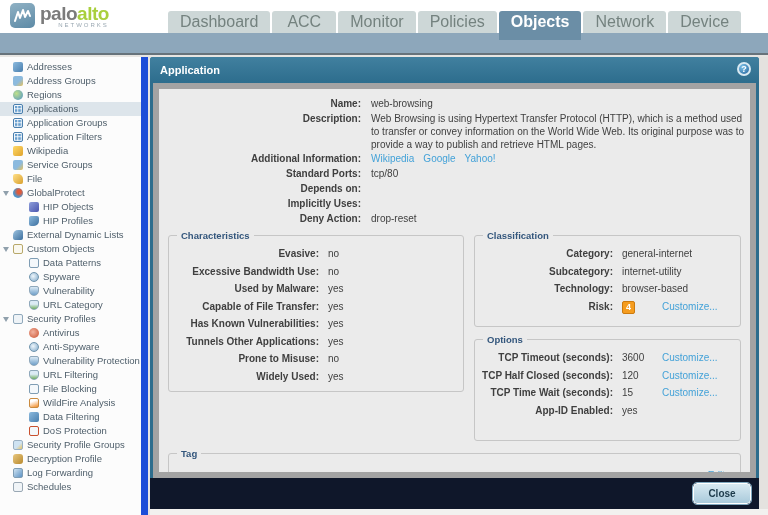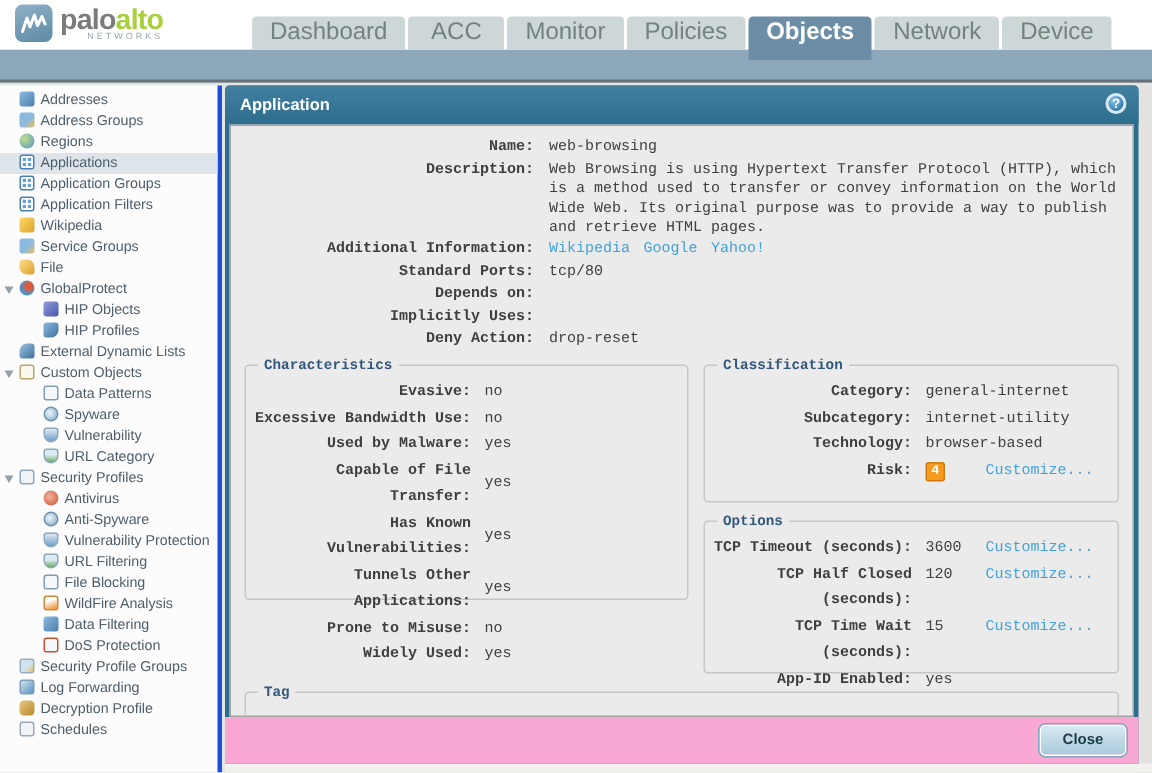--- a/index.html
+++ b/index.html
@@ -15,21 +15,21 @@
   .logo-word { font-size:19px; font-weight:bold; letter-spacing:-0.5px; line-height:22px; }
   .logo-word .p1 { color:#7b7b7b; }
   .logo-word .p2 { color:#a9cf3d; }
   .logo-sub { font-size:6px; letter-spacing:2px; color:#9aa8b2; text-align:right; margin-top:-3px; }
 
   .tabs { position:absolute; left:168px; top:11px; display:flex; gap:2px; z-index:5; align-items:flex-start; }
   .tab { height:22px; min-width:64px; padding:0 12px; background:#cdd7d7; color:#74827f; font-size:16px; line-height:22px; text-align:center; border-radius:3px 3px 0 0; cursor:default; }
   .tab.active { background:#6b8ea6; color:#ffffff; font-weight:bold; height:29px; }
 
   
-  .sidebar { position:absolute; top:57px; left:0; width:148px; bottom:0; background:#fcfcfc; border-right:3px solid #1d4ed8; padding-top:3px; z-index:3; }
+  .sidebar { position:absolute; top:57px; left:0; width:148px; bottom:0; background:#fcfcfc; border-right:7px solid #1d4ed8; padding-top:3px; z-index:3; }
   .sitem { height:14px; line-height:14px; font-size:9.5px; color:#4e5e6a; padding-left:13px; position:relative; white-space:nowrap; cursor:default; }
   .sitem.lv1 { padding-left:29px; }
   .sitem.sel { background:#dde5eb; }
   .exp { position:absolute; left:3px; top:5px; width:0; height:0; border-left:3.5px solid transparent; border-right:3.5px solid transparent; border-top:5px solid #90a0ac; }
   .sico { display:inline-block; width:10px; height:10px; border-radius:2px; margin-right:4px; vertical-align:-1.5px; }
 
   .c-addr   { background:linear-gradient(135deg,#8cbade,#4a7fae); }
   .c-grp    { background:linear-gradient(135deg,#8cbade 55%,#e8c25a); }
   .c-globe  { border-radius:50%; background:radial-gradient(circle at 35% 35%,#bfe08a,#4f94c9); }
   .c-grid   { background-color:#6aa0cf; background-image:linear-gradient(#ffffff 1px,transparent 1px),linear-gradient(90deg,#ffffff 1px,transparent 1px); background-size:3.4px 3.4px; border:1px solid #4a7fae; }
@@ -52,21 +52,21 @@
   .c-log    { background:linear-gradient(135deg,#cfe3f2,#5e93c4); border:1px solid #7f9db4; }
   .c-lock   { background:linear-gradient(135deg,#e8c77f,#b98a2e); border-radius:3px; }
   .c-sched  { background:#f0f4f7; border:1px solid #9aa8b4; }
 
   
   .dialog { position:absolute; left:150px; top:57px; width:609px; height:452px; background:#2d6d8d; border-radius:3px 3px 0 0; z-index:4; }
   .dlg-title-bar { height:26px; background:linear-gradient(#41809f,#2d6d8d); color:#fff; font-size:11px; font-weight:bold; line-height:26px; padding:0 10px; border-radius:3px 3px 0 0; position:relative; }
   .help-icon { position:absolute; right:8px; top:5px; width:14px; height:14px; border-radius:50%; background:radial-gradient(circle at 35% 30%,#7fc4ea,#1f5f98); border:2px solid #d8e9f2; color:#fff; font-size:9px; font-weight:bold; text-align:center; line-height:11px; cursor:pointer; }
   .help-icon::after { content:"?"; }
 
-  .dlg-body { position:absolute; left:3px; right:3px; top:26px; bottom:31px; background:#ebebeb; border:1px solid #a3a3a3; overflow:hidden; padding-top:7px;font-family:Liberation Mono, monospace; }
+  .dlg-body { position:absolute; left:3px; right:3px; top:26px; bottom:31px; background:#ebebeb; border:6px solid #a3a3a3; overflow:hidden; padding-top:7px; }
 
   .frow { display:flex; font-size:10px; line-height:15px; }
   .flabel { width:212px; text-align:right; font-weight:bold; color:#3f3f3f; padding-right:10px; flex:none; }
   .fvalue { color:#3f3f3f; max-width:465px; line-height:13px; padding-top:1px; }
   .fvalue.single { line-height:15px; padding-top:0; }
   .flink { color:#44a2d8; margin-right:9px; text-decoration:none; cursor:pointer; }
 
   .columns { display:flex; padding:0 9px; margin-top:9px; }
   .col-left { width:296px; margin-right:10px; flex:none; }
   .col-right { flex:1; }
@@ -84,21 +84,21 @@
   .orow { display:flex; font-size:10px; line-height:17.5px; }
   .orow .olabel { width:138px; text-align:right; font-weight:bold; color:#3f3f3f; flex:none; }
   .orow .ovalue { margin-left:9px; width:40px; color:#3f3f3f; }
   .orow .olink { color:#44a2d8; cursor:pointer; }
 
   .risk-badge { display:inline-block; width:13px; height:13px; margin-top:2px; background:#f59c1e; border:1px solid #cc7a0e; border-radius:2px; color:#fff; font-size:9px; font-weight:bold; text-align:center; line-height:11px; }
 
   .fs-tag { margin:12px 9px 0 9px; height:42px; }
   .edit-link { position:absolute; right:15px; top:16px; font-size:10px; color:#44a2d8; cursor:pointer; }
 
-  .dlg-footer { position:absolute; left:0; right:0; bottom:0; height:31px; background:#f9a8d4; }
+  .dlg-footer { position:absolute; left:0; right:0; bottom:0; height:31px; background:#0f172a; }
   .close-btn { position:absolute; right:8px; top:5px; width:58px; height:21px; background:linear-gradient(#d8e9f1,#a9cadb); border:1px solid #ffffff; outline:1px solid #7fa8bf; border-radius:4px; font-size:10px; font-weight:bold; color:#1c3a4a; text-align:center; line-height:19px; cursor:pointer; font-family:inherit; }
 
   .right-strip { position:absolute; top:57px; right:0; width:9px; bottom:0; background:#e4e2df; }
   .bottom-strip { position:absolute; left:150px; right:0; bottom:0; height:6px; background:#f2f1ef; }
 </style>
 </head>
 <body>
 
 <div class="header"></div>
 <div class="bluebar"></div>
@@ -147,22 +147,22 @@
   <div class="sitem"><span class="exp"></span><span class="sico c-sp"></span><span>Security Profiles</span></div>
   <div class="sitem lv1"><span class="sico c-av"></span><span>Antivirus</span></div>
   <div class="sitem lv1"><span class="sico c-mag"></span><span>Anti-Spyware</span></div>
   <div class="sitem lv1"><span class="sico c-shield"></span><span>Vulnerability Protection</span></div>
   <div class="sitem lv1"><span class="sico c-shieldg"></span><span>URL Filtering</span></div>
   <div class="sitem lv1"><span class="sico c-doc"></span><span>File Blocking</span></div>
   <div class="sitem lv1"><span class="sico c-wf"></span><span>WildFire Analysis</span></div>
   <div class="sitem lv1"><span class="sico c-addr"></span><span>Data Filtering</span></div>
   <div class="sitem lv1"><span class="sico c-dos"></span><span>DoS Protection</span></div>
   <div class="sitem"><span class="sico c-spg"></span><span>Security Profile Groups</span></div>
+  <div class="sitem"><span class="sico c-lock"></span><span>Decryption Profile</span></div>
   <div class="sitem"><span class="sico c-log"></span><span>Log Forwarding</span></div>
-  <div class="sitem"><span class="sico c-lock"></span><span>Decryption Profile</span></div>
   <div class="sitem"><span class="sico c-sched"></span><span>Schedules</span></div>
 </div>
 
 <div class="right-strip"></div>
 <div class="bottom-strip"></div>
 
 <div class="dialog">
   <div class="dlg-title-bar">
     <span>Application</span>
     <span class="help-icon"></span>

